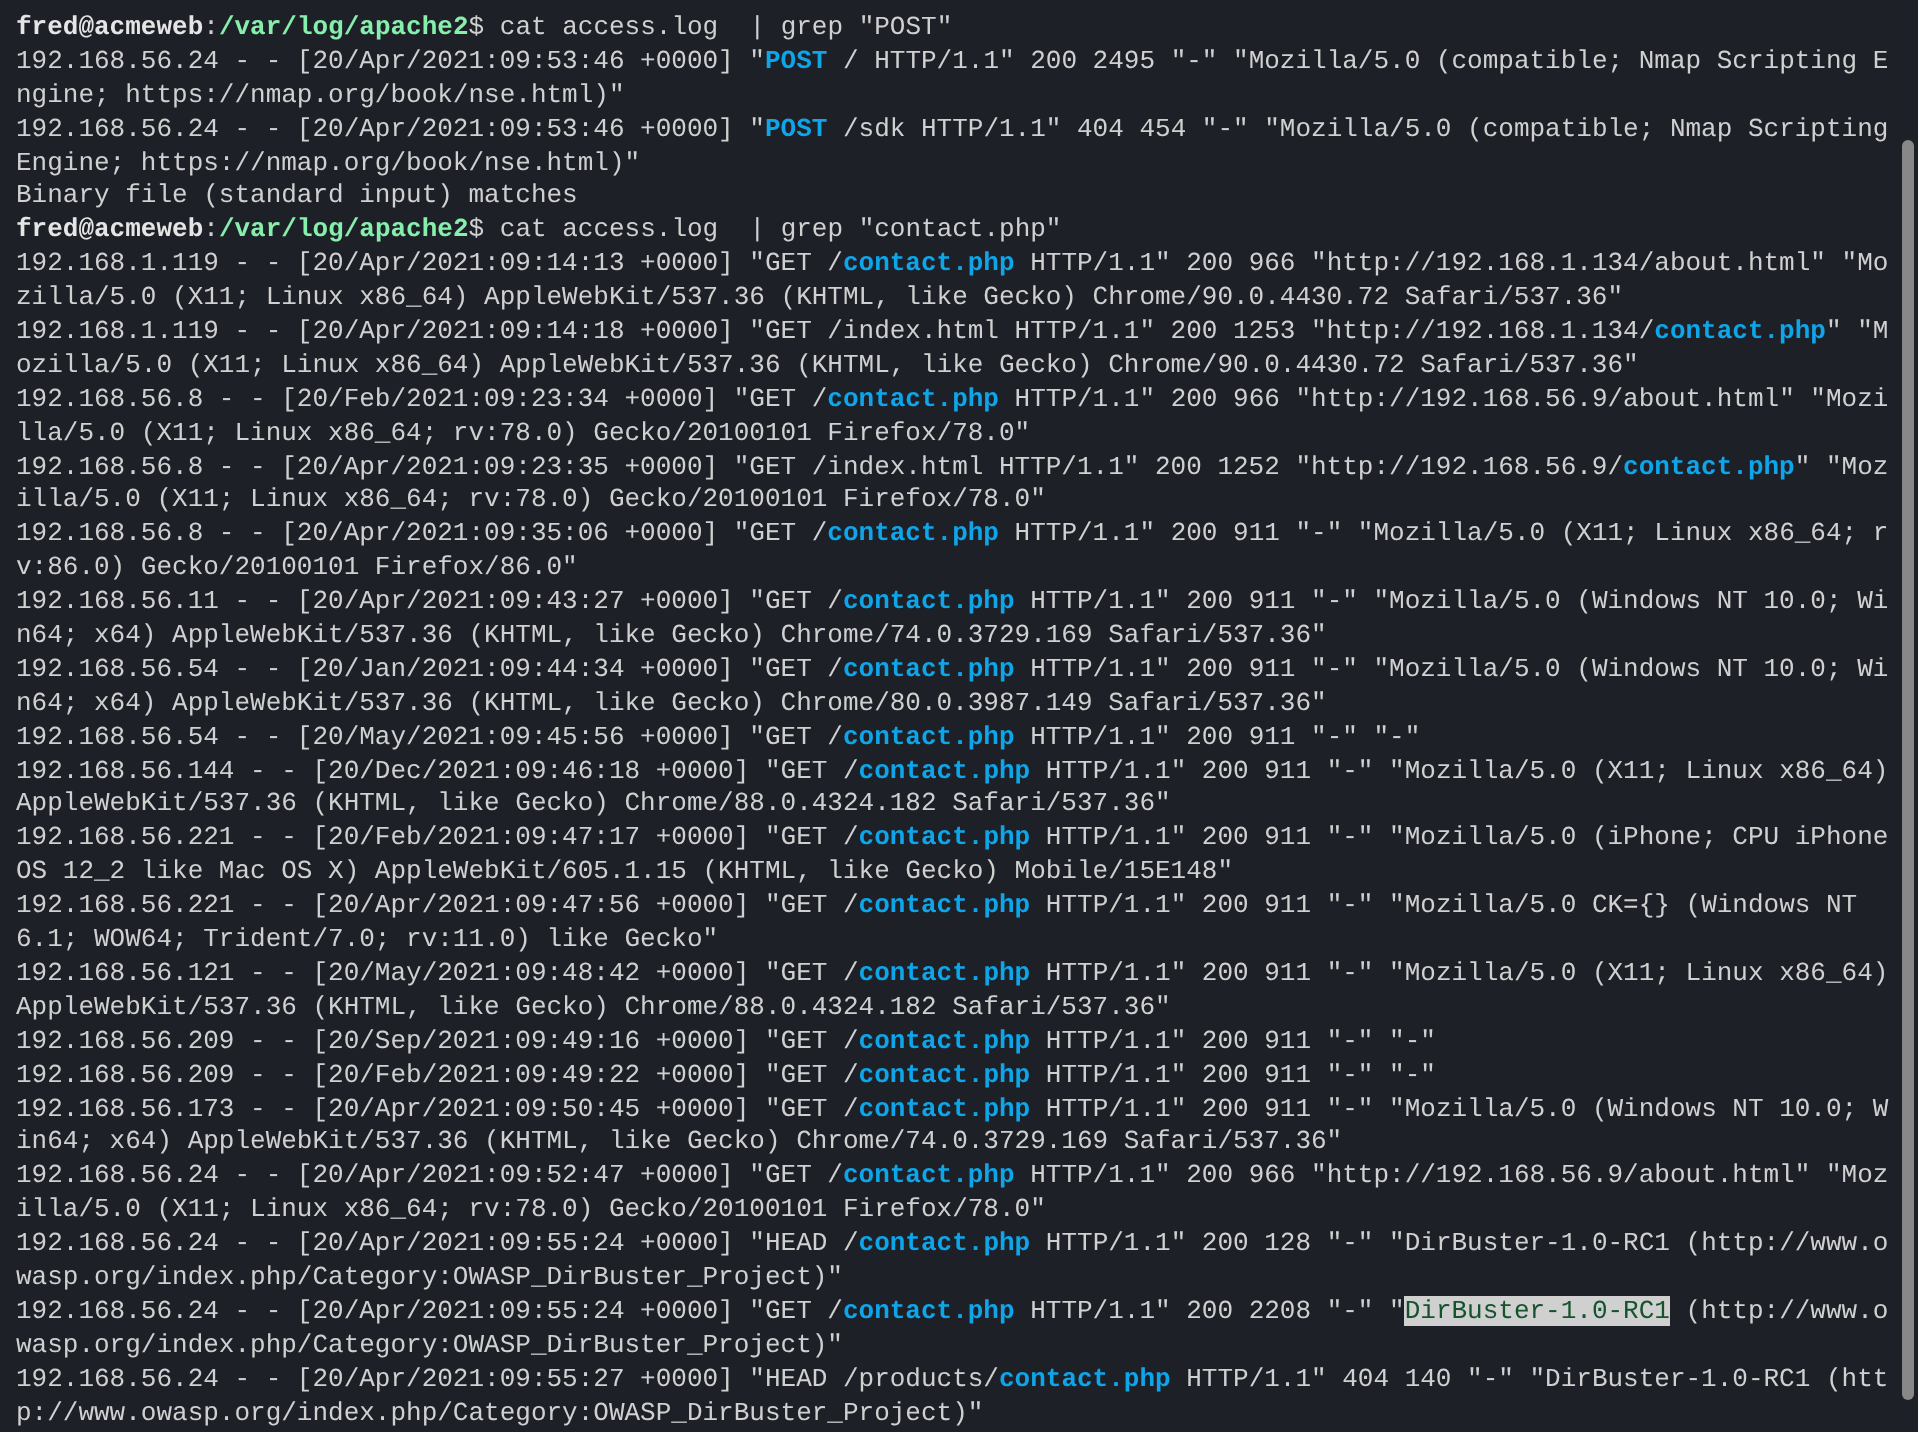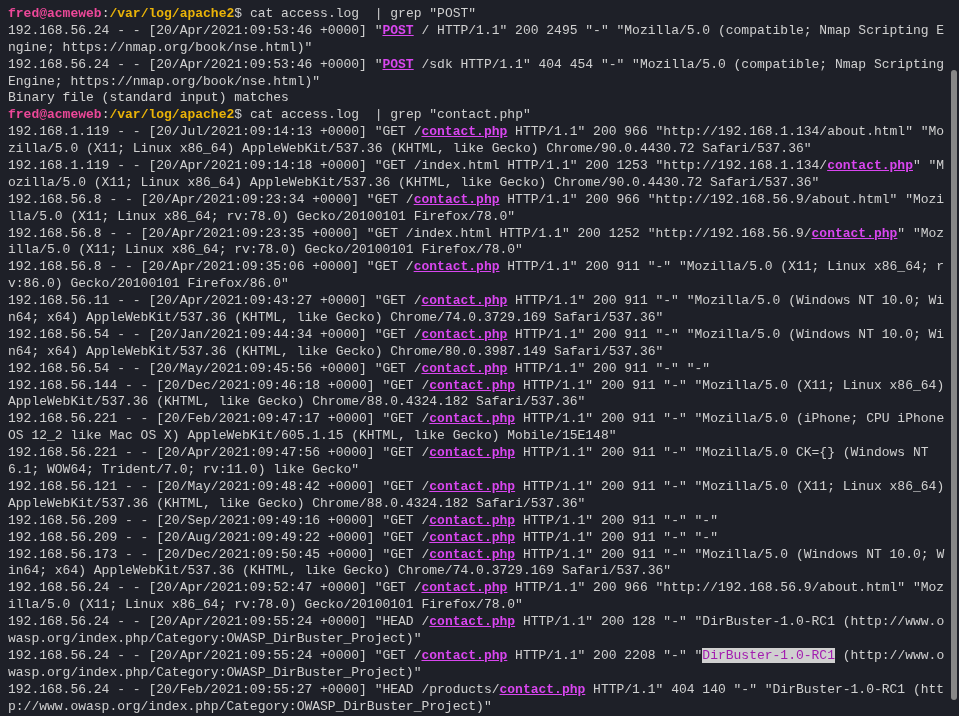--- a/index.html
+++ b/index.html
@@ -15,60 +15,60 @@
       line-height: 1.3;
       padding: 6px 8px;
       width: 959px;
       height: 716px;
       overflow: hidden;
     }
     .terminal {
       white-space: pre-wrap;
       word-break: break-all;
     }
-    .user { color: #ec4899; font-weight: bold; }
-    .path { color: #eab308; font-weight: bold; }
+    .user { color: #e5e5e5; font-weight: bold; }
+    .path { color: #86efac; font-weight: bold; }
     .dollar { color: #d0d0d0; }
     .cmd { color: #d0d0d0; }
-    .hl-red { color: #d946ef; font-weight: bold; text-decoration: underline; }
-    .hl-sel { background: #d0d0d0; color: #a21caf; text-align: center; }
+    .hl-red { color: #0ea5e9; font-weight: bold; }
+    .hl-sel { background: #d0d0d0; color: #14532d; text-align: center; }
     .txt { color: #d0d0d0; }
     .scrollbar {
       position: absolute;
       right: 2px;
       top: 70px;
       width: 6px;
       height: 630px;
       background: #888;
       border-radius: 3px;
     }
   </style>
 </head>
 <body>
 
 <div class="terminal"><span class="user">fred@acmeweb</span><span class="txt">:</span><span class="path">/var/log/apache2</span><span class="dollar">$</span> <span class="cmd">cat access.log  | grep "POST"</span>
 <span class="txt">192.168.56.24 - - [20/Apr/2021:09:53:46 +0000] "</span><span class="hl-red">POST</span><span class="txt"> / HTTP/1.1" 200 2495 "-" "Mozilla/5.0 (compatible; Nmap Scripting Engine; https://nmap.org/book/nse.html)"</span>
 <span class="txt">192.168.56.24 - - [20/Apr/2021:09:53:46 +0000] "</span><span class="hl-red">POST</span><span class="txt"> /sdk HTTP/1.1" 404 454 "-" "Mozilla/5.0 (compatible; Nmap Scripting Engine; https://nmap.org/book/nse.html)"</span>
 <span class="txt">Binary file (standard input) matches</span>
 <span class="user">fred@acmeweb</span><span class="txt">:</span><span class="path">/var/log/apache2</span><span class="dollar">$</span> <span class="cmd">cat access.log  | grep "contact.php"</span>
-<span class="txt">192.168.1.119 - - [20/Jul/2021:09:14:13 +0000] "GET /</span><span class="hl-red">contact.php</span><span class="txt"> HTTP/1.1" 200 966 "http://192.168.1.134/about.html" "Mozilla/5.0 (X11; Linux x86_64) AppleWebKit/537.36 (KHTML, like Gecko) Chrome/90.0.4430.72 Safari/537.36"</span>
+<span class="txt">192.168.1.119 - - [20/Apr/2021:09:14:13 +0000] "GET /</span><span class="hl-red">contact.php</span><span class="txt"> HTTP/1.1" 200 966 "http://192.168.1.134/about.html" "Mozilla/5.0 (X11; Linux x86_64) AppleWebKit/537.36 (KHTML, like Gecko) Chrome/90.0.4430.72 Safari/537.36"</span>
 <span class="txt">192.168.1.119 - - [20/Apr/2021:09:14:18 +0000] "GET /index.html HTTP/1.1" 200 1253 "http://192.168.1.134/</span><span class="hl-red">contact.php</span><span class="txt">" "Mozilla/5.0 (X11; Linux x86_64) AppleWebKit/537.36 (KHTML, like Gecko) Chrome/90.0.4430.72 Safari/537.36"</span>
-<span class="txt">192.168.56.8 - - [20/Apr/2021:09:23:34 +0000] "GET /</span><span class="hl-red">contact.php</span><span class="txt"> HTTP/1.1" 200 966 "http://192.168.56.9/about.html" "Mozilla/5.0 (X11; Linux x86_64; rv:78.0) Gecko/20100101 Firefox/78.0"</span>
+<span class="txt">192.168.56.8 - - [20/Feb/2021:09:23:34 +0000] "GET /</span><span class="hl-red">contact.php</span><span class="txt"> HTTP/1.1" 200 966 "http://192.168.56.9/about.html" "Mozilla/5.0 (X11; Linux x86_64; rv:78.0) Gecko/20100101 Firefox/78.0"</span>
 <span class="txt">192.168.56.8 - - [20/Apr/2021:09:23:35 +0000] "GET /index.html HTTP/1.1" 200 1252 "http://192.168.56.9/</span><span class="hl-red">contact.php</span><span class="txt">" "Mozilla/5.0 (X11; Linux x86_64; rv:78.0) Gecko/20100101 Firefox/78.0"</span>
 <span class="txt">192.168.56.8 - - [20/Apr/2021:09:35:06 +0000] "GET /</span><span class="hl-red">contact.php</span><span class="txt"> HTTP/1.1" 200 911 "-" "Mozilla/5.0 (X11; Linux x86_64; rv:86.0) Gecko/20100101 Firefox/86.0"</span>
 <span class="txt">192.168.56.11 - - [20/Apr/2021:09:43:27 +0000] "GET /</span><span class="hl-red">contact.php</span><span class="txt"> HTTP/1.1" 200 911 "-" "Mozilla/5.0 (Windows NT 10.0; Win64; x64) AppleWebKit/537.36 (KHTML, like Gecko) Chrome/74.0.3729.169 Safari/537.36"</span>
 <span class="txt">192.168.56.54 - - [20/Jan/2021:09:44:34 +0000] "GET /</span><span class="hl-red">contact.php</span><span class="txt"> HTTP/1.1" 200 911 "-" "Mozilla/5.0 (Windows NT 10.0; Win64; x64) AppleWebKit/537.36 (KHTML, like Gecko) Chrome/80.0.3987.149 Safari/537.36"</span>
 <span class="txt">192.168.56.54 - - [20/May/2021:09:45:56 +0000] "GET /</span><span class="hl-red">contact.php</span><span class="txt"> HTTP/1.1" 200 911 "-" "-"</span>
 <span class="txt">192.168.56.144 - - [20/Dec/2021:09:46:18 +0000] "GET /</span><span class="hl-red">contact.php</span><span class="txt"> HTTP/1.1" 200 911 "-" "Mozilla/5.0 (X11; Linux x86_64) AppleWebKit/537.36 (KHTML, like Gecko) Chrome/88.0.4324.182 Safari/537.36"</span>
 <span class="txt">192.168.56.221 - - [20/Feb/2021:09:47:17 +0000] "GET /</span><span class="hl-red">contact.php</span><span class="txt"> HTTP/1.1" 200 911 "-" "Mozilla/5.0 (iPhone; CPU iPhone OS 12_2 like Mac OS X) AppleWebKit/605.1.15 (KHTML, like Gecko) Mobile/15E148"</span>
 <span class="txt">192.168.56.221 - - [20/Apr/2021:09:47:56 +0000] "GET /</span><span class="hl-red">contact.php</span><span class="txt"> HTTP/1.1" 200 911 "-" "Mozilla/5.0 CK={} (Windows NT 6.1; WOW64; Trident/7.0; rv:11.0) like Gecko"</span>
 <span class="txt">192.168.56.121 - - [20/May/2021:09:48:42 +0000] "GET /</span><span class="hl-red">contact.php</span><span class="txt"> HTTP/1.1" 200 911 "-" "Mozilla/5.0 (X11; Linux x86_64) AppleWebKit/537.36 (KHTML, like Gecko) Chrome/88.0.4324.182 Safari/537.36"</span>
 <span class="txt">192.168.56.209 - - [20/Sep/2021:09:49:16 +0000] "GET /</span><span class="hl-red">contact.php</span><span class="txt"> HTTP/1.1" 200 911 "-" "-"</span>
-<span class="txt">192.168.56.209 - - [20/Aug/2021:09:49:22 +0000] "GET /</span><span class="hl-red">contact.php</span><span class="txt"> HTTP/1.1" 200 911 "-" "-"</span>
-<span class="txt">192.168.56.173 - - [20/Dec/2021:09:50:45 +0000] "GET /</span><span class="hl-red">contact.php</span><span class="txt"> HTTP/1.1" 200 911 "-" "Mozilla/5.0 (Windows NT 10.0; Win64; x64) AppleWebKit/537.36 (KHTML, like Gecko) Chrome/74.0.3729.169 Safari/537.36"</span>
+<span class="txt">192.168.56.209 - - [20/Feb/2021:09:49:22 +0000] "GET /</span><span class="hl-red">contact.php</span><span class="txt"> HTTP/1.1" 200 911 "-" "-"</span>
+<span class="txt">192.168.56.173 - - [20/Apr/2021:09:50:45 +0000] "GET /</span><span class="hl-red">contact.php</span><span class="txt"> HTTP/1.1" 200 911 "-" "Mozilla/5.0 (Windows NT 10.0; Win64; x64) AppleWebKit/537.36 (KHTML, like Gecko) Chrome/74.0.3729.169 Safari/537.36"</span>
 <span class="txt">192.168.56.24 - - [20/Apr/2021:09:52:47 +0000] "GET /</span><span class="hl-red">contact.php</span><span class="txt"> HTTP/1.1" 200 966 "http://192.168.56.9/about.html" "Mozilla/5.0 (X11; Linux x86_64; rv:78.0) Gecko/20100101 Firefox/78.0"</span>
 <span class="txt">192.168.56.24 - - [20/Apr/2021:09:55:24 +0000] "HEAD /</span><span class="hl-red">contact.php</span><span class="txt"> HTTP/1.1" 200 128 "-" "DirBuster-1.0-RC1 (http://www.owasp.org/index.php/Category:OWASP_DirBuster_Project)"</span>
 <span class="txt">192.168.56.24 - - [20/Apr/2021:09:55:24 +0000] "GET /</span><span class="hl-red">contact.php</span><span class="txt"> HTTP/1.1" 200 2208 "-" "</span><span class="hl-sel">DirBuster-1.0-RC1</span><span class="txt"> (http://www.owasp.org/index.php/Category:OWASP_DirBuster_Project)"</span>
-<span class="txt">192.168.56.24 - - [20/Feb/2021:09:55:27 +0000] "HEAD /products/</span><span class="hl-red">contact.php</span><span class="txt"> HTTP/1.1" 404 140 "-" "DirBuster-1.0-RC1 (http://www.owasp.org/index.php/Category:OWASP_DirBuster_Project)"</span>
+<span class="txt">192.168.56.24 - - [20/Apr/2021:09:55:27 +0000] "HEAD /products/</span><span class="hl-red">contact.php</span><span class="txt"> HTTP/1.1" 404 140 "-" "DirBuster-1.0-RC1 (http://www.owasp.org/index.php/Category:OWASP_DirBuster_Project)"</span>
 <span class="txt">Binary file (standard input) matches</span>
  </div>
 
 <div class="scrollbar"></div>
 
 </body></html>

